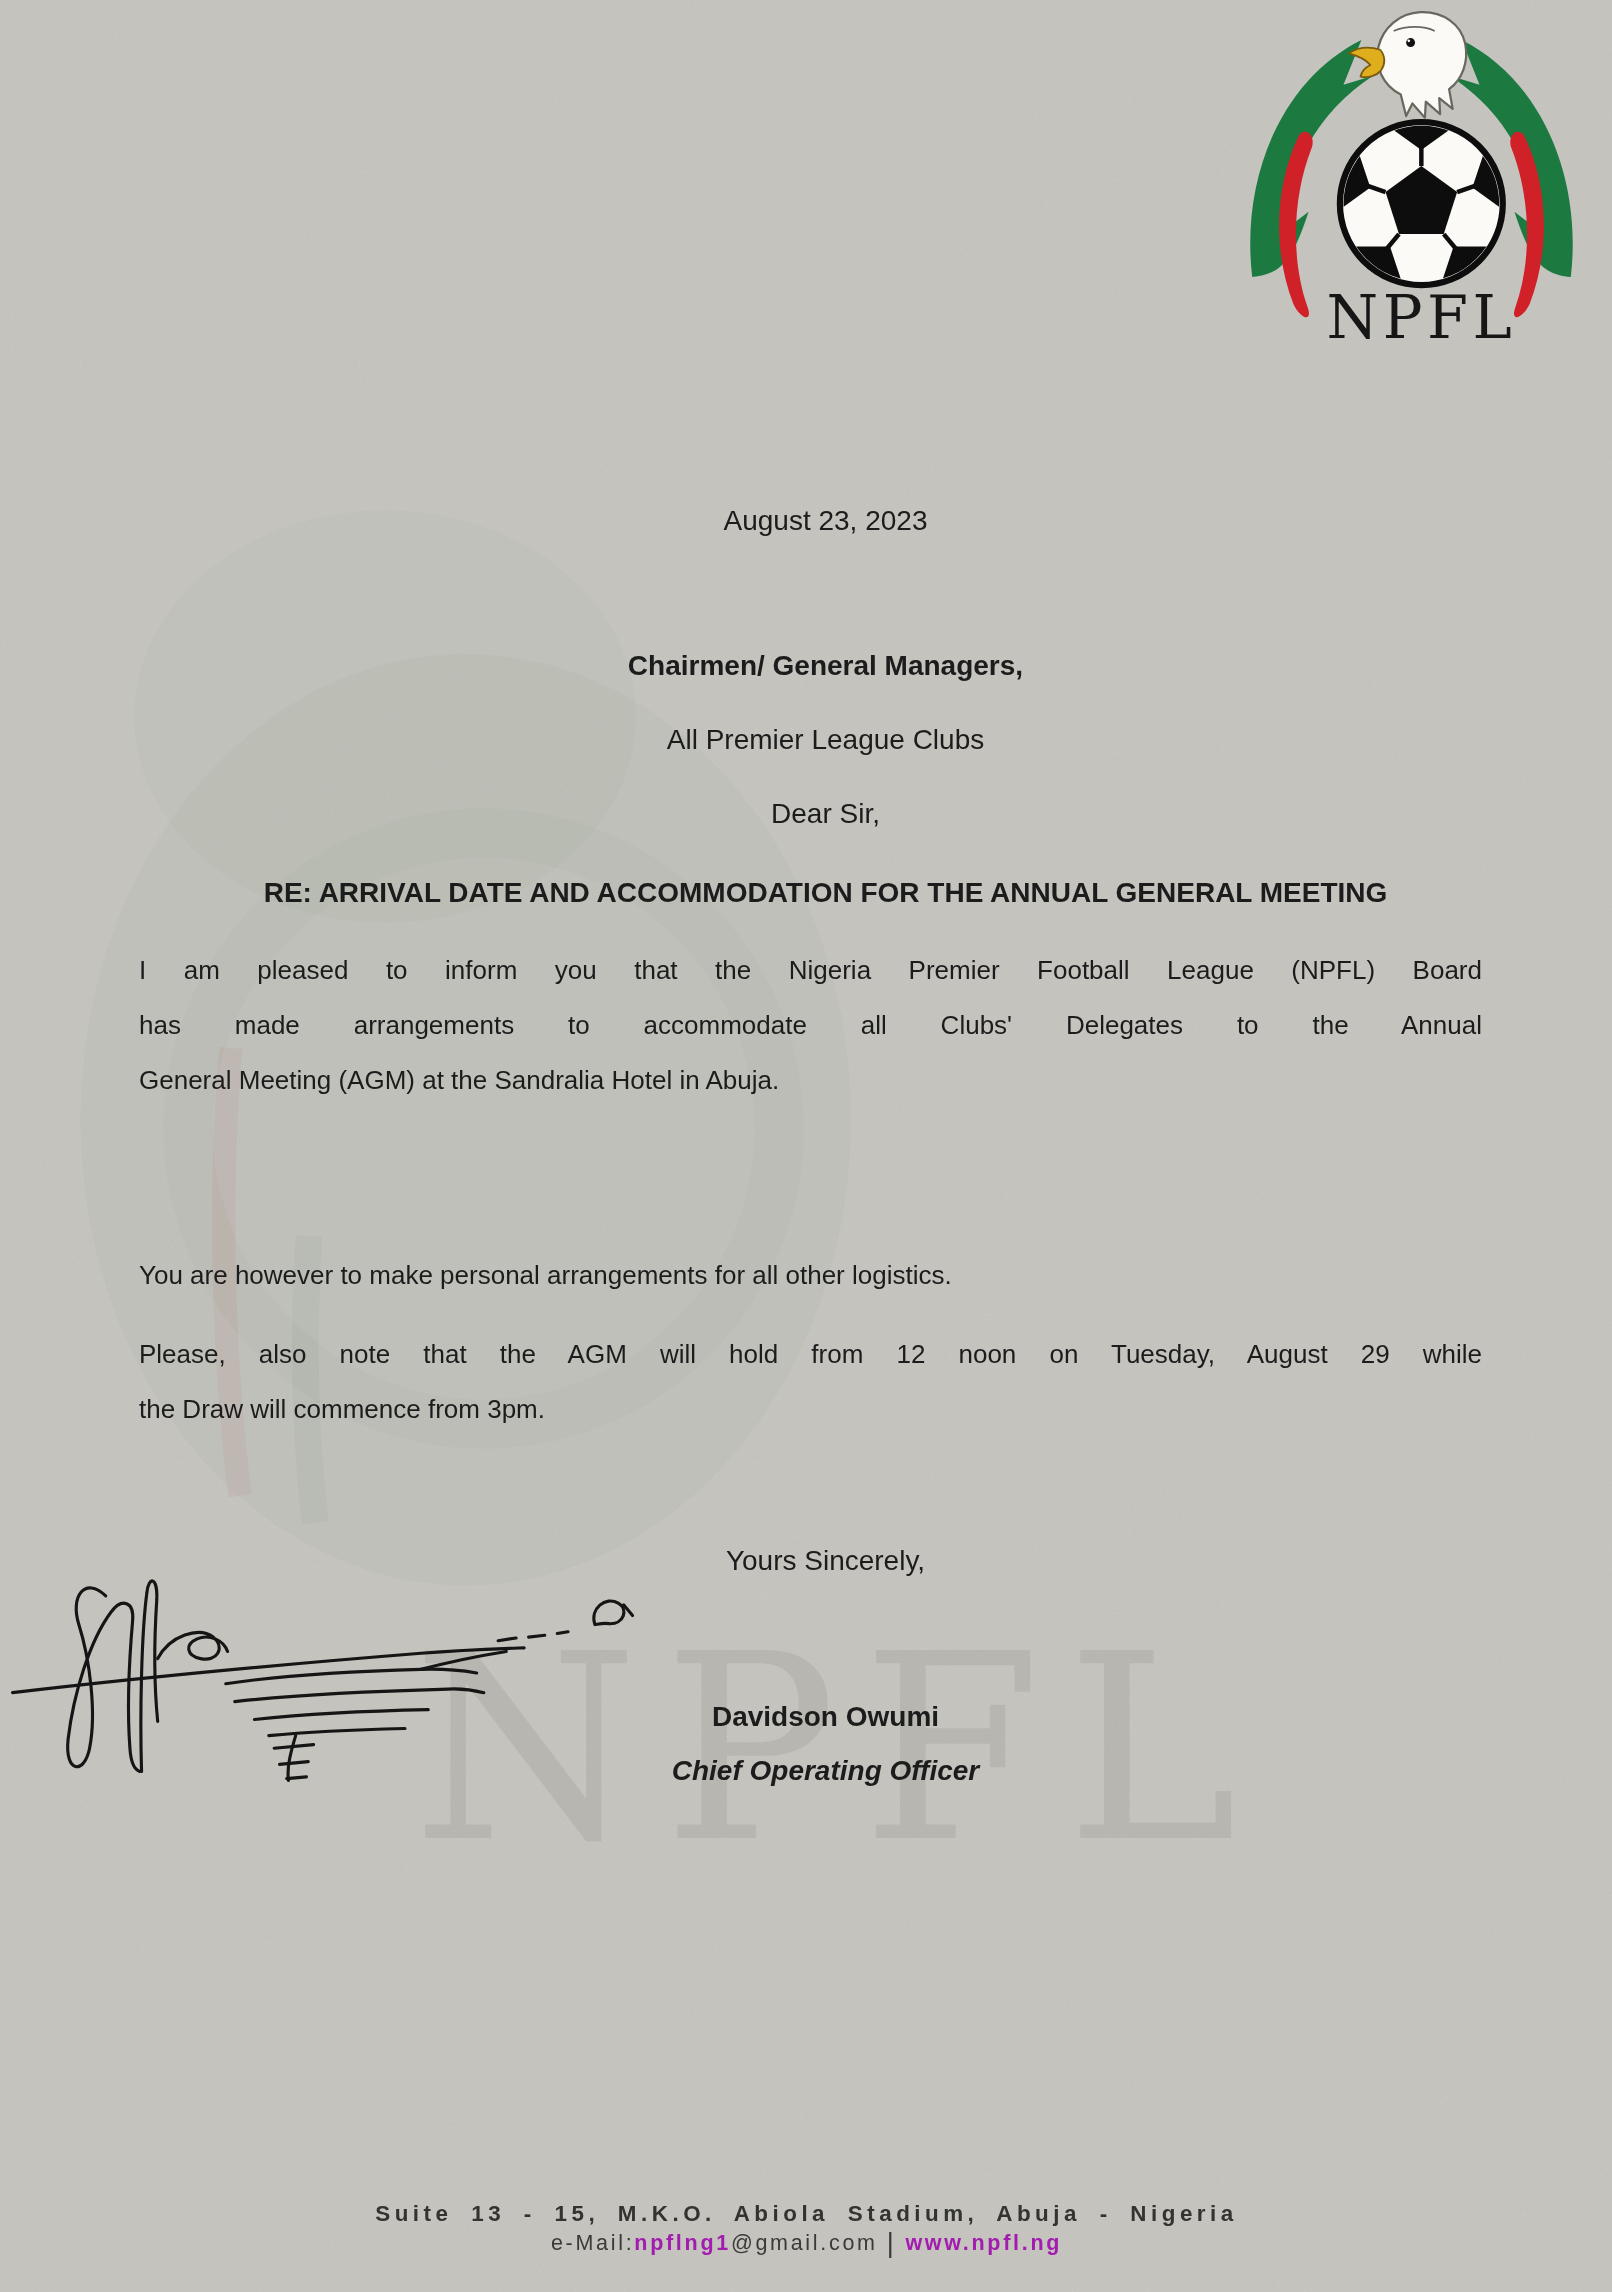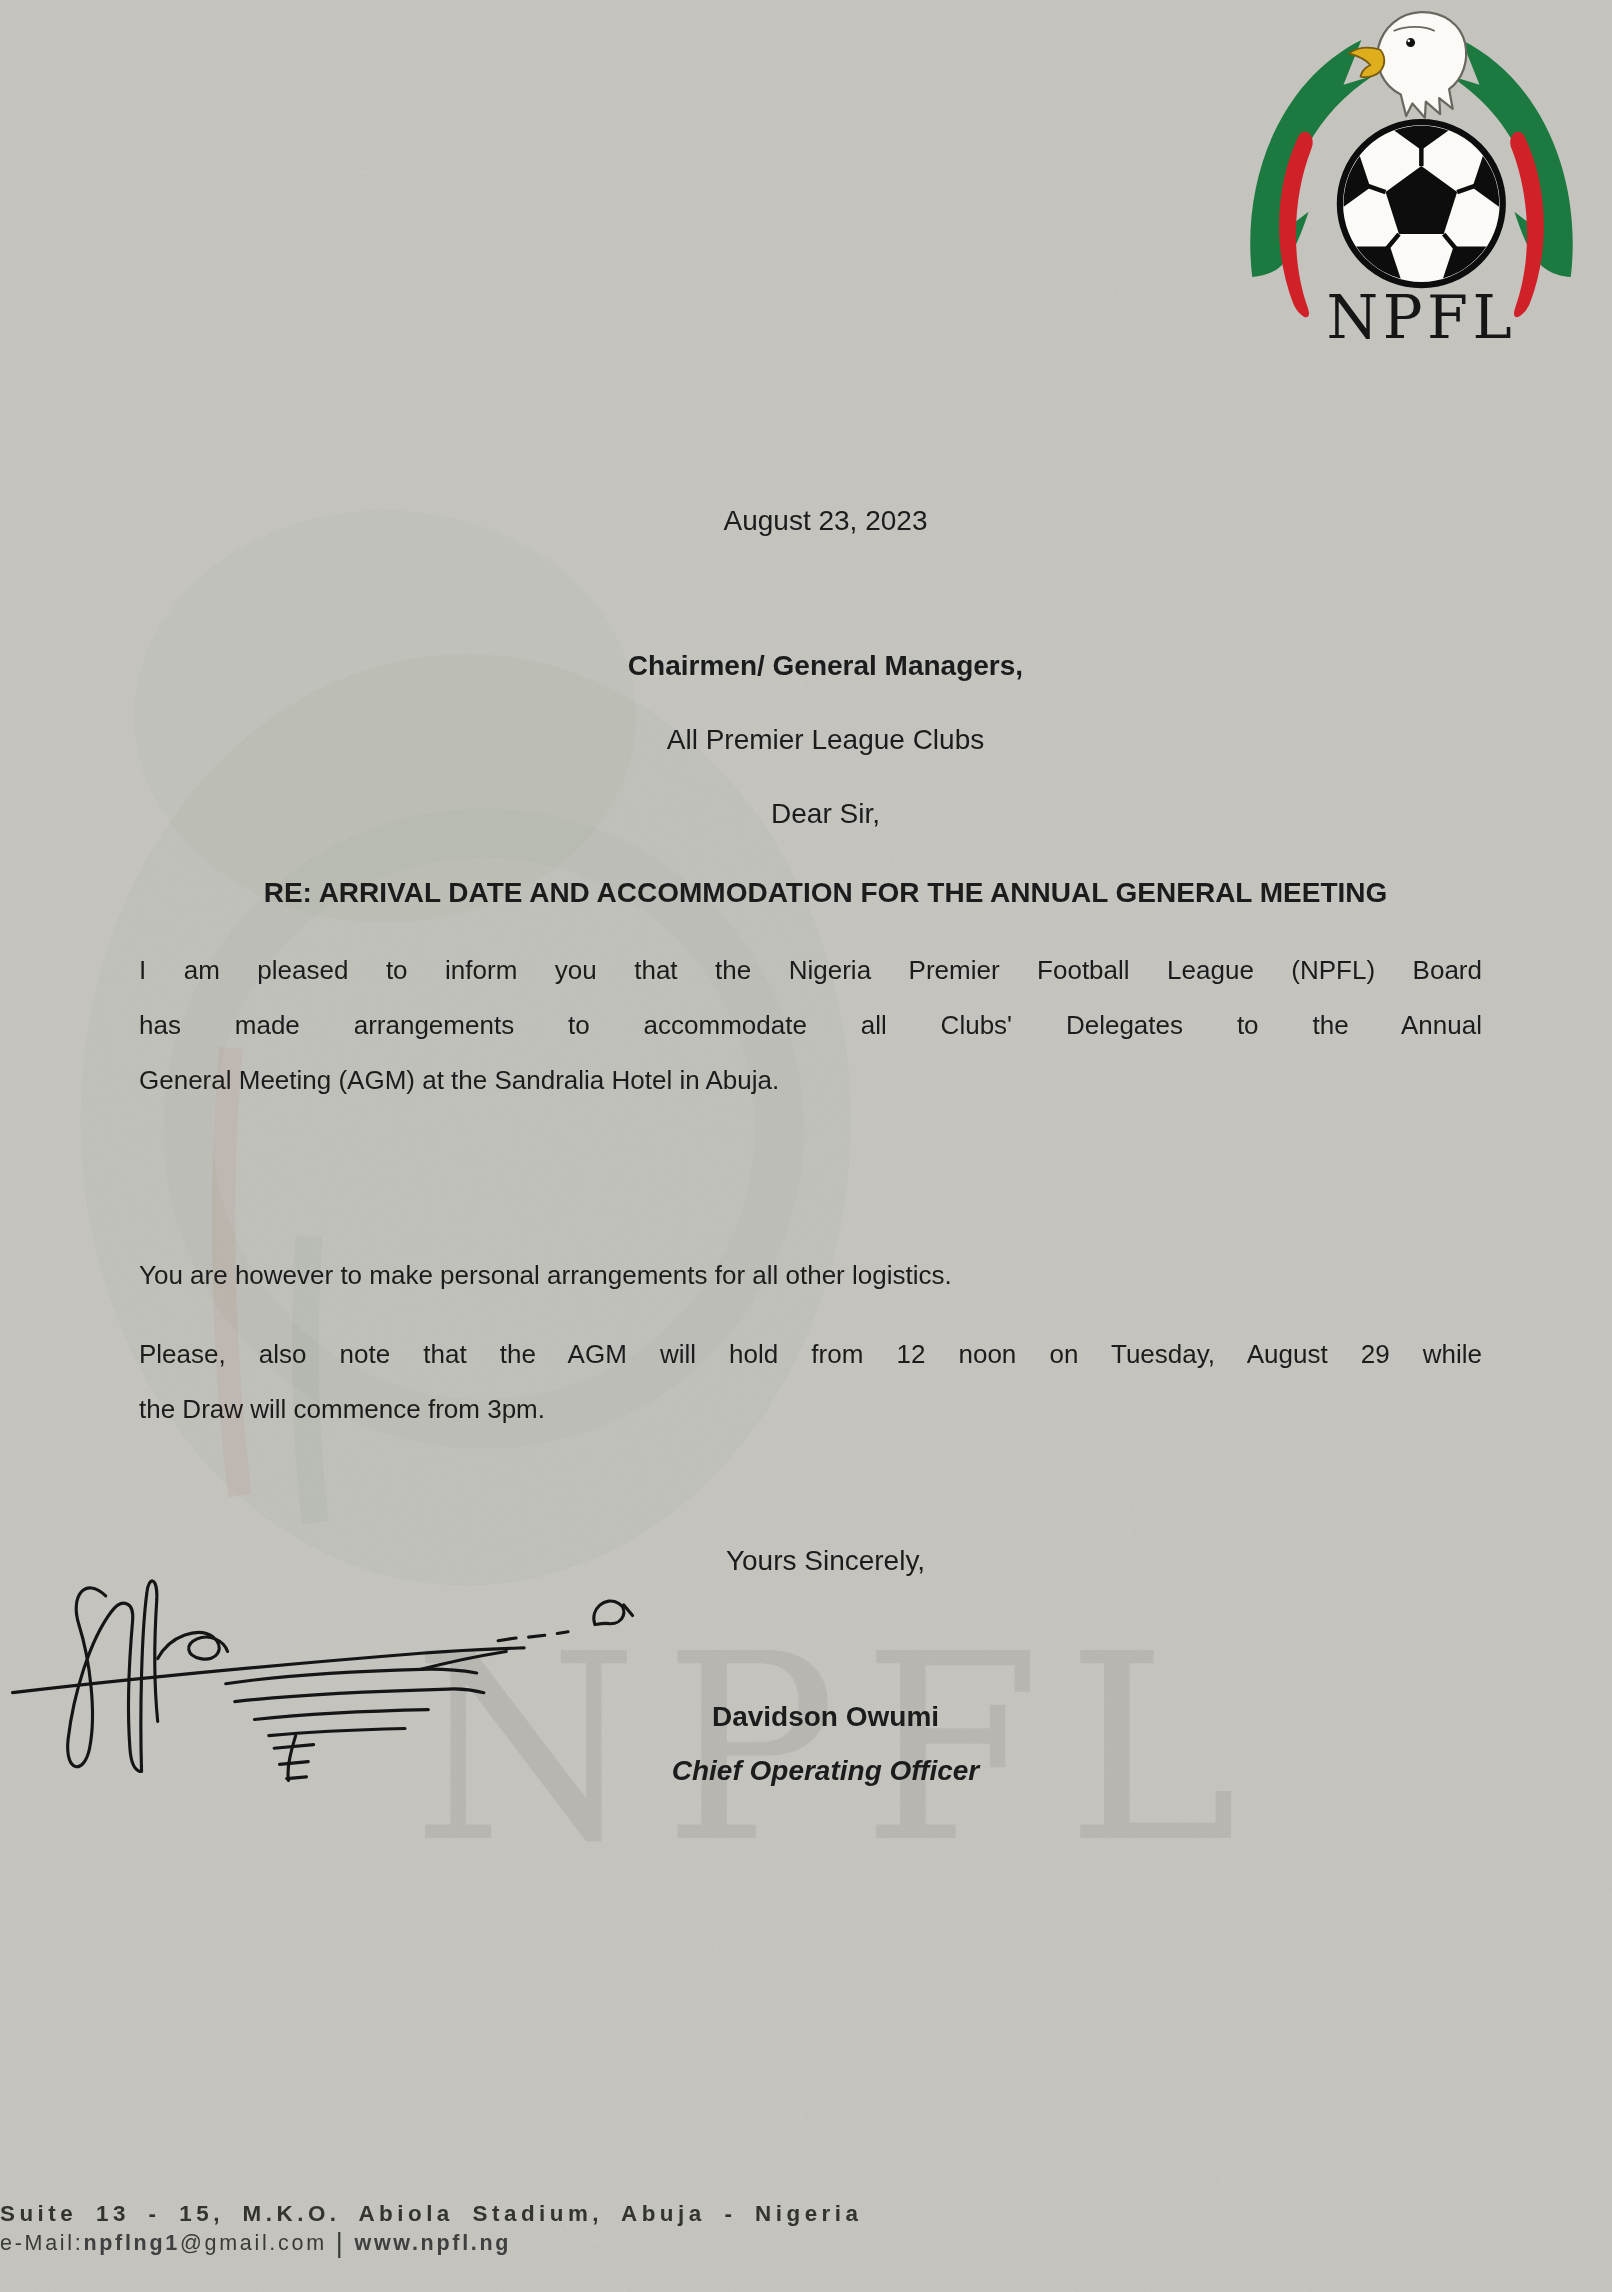--- a/index.html
+++ b/index.html
@@ -23,31 +23,31 @@
 
   .para { position:absolute; left:139px; width:1343px; }
   .pline { font-size:26px; line-height:55px; }
   .just  { text-align:justify; text-align-last:justify; }
 
   .sig-svg  { position:absolute; left:0; top:1569px; z-index:3; }
   .logo-svg { position:absolute; left:1234px; top:5.4px; z-index:3; }
 
   .footer {
     position:absolute; top:2199px; left:0; width:100%;
-    z-index:2;
+    text-align:center; z-index:2;
   }
   .f1 {
     font-size:22.4px; font-weight:bold; color:#333330;
     letter-spacing:4.5px; word-spacing:8px; line-height:29.6px;
   }
   .f2 {
     font-size:21.5px; color:#3a3a38;
     letter-spacing:2.7px; word-spacing:3.6px; line-height:29.6px;
   }
-  .f2 .b   { font-weight:bold; color:#404040; }
+  .f2 .b   { font-weight:bold; color:#a21caf; }
   .f2 .sep { display:inline-block; padding:0 9px; font-size:27px; vertical-align:-2.7px; font-weight:400; }
 </style>
 </head>
 <body>
 
 <div class="page">
 
   <svg class="underlay" width="1613" height="2293" viewBox="0 0 1801 2560" aria-hidden="true">
     <defs>
       <filter id="grain" x="0" y="0" width="100%" height="100%">

